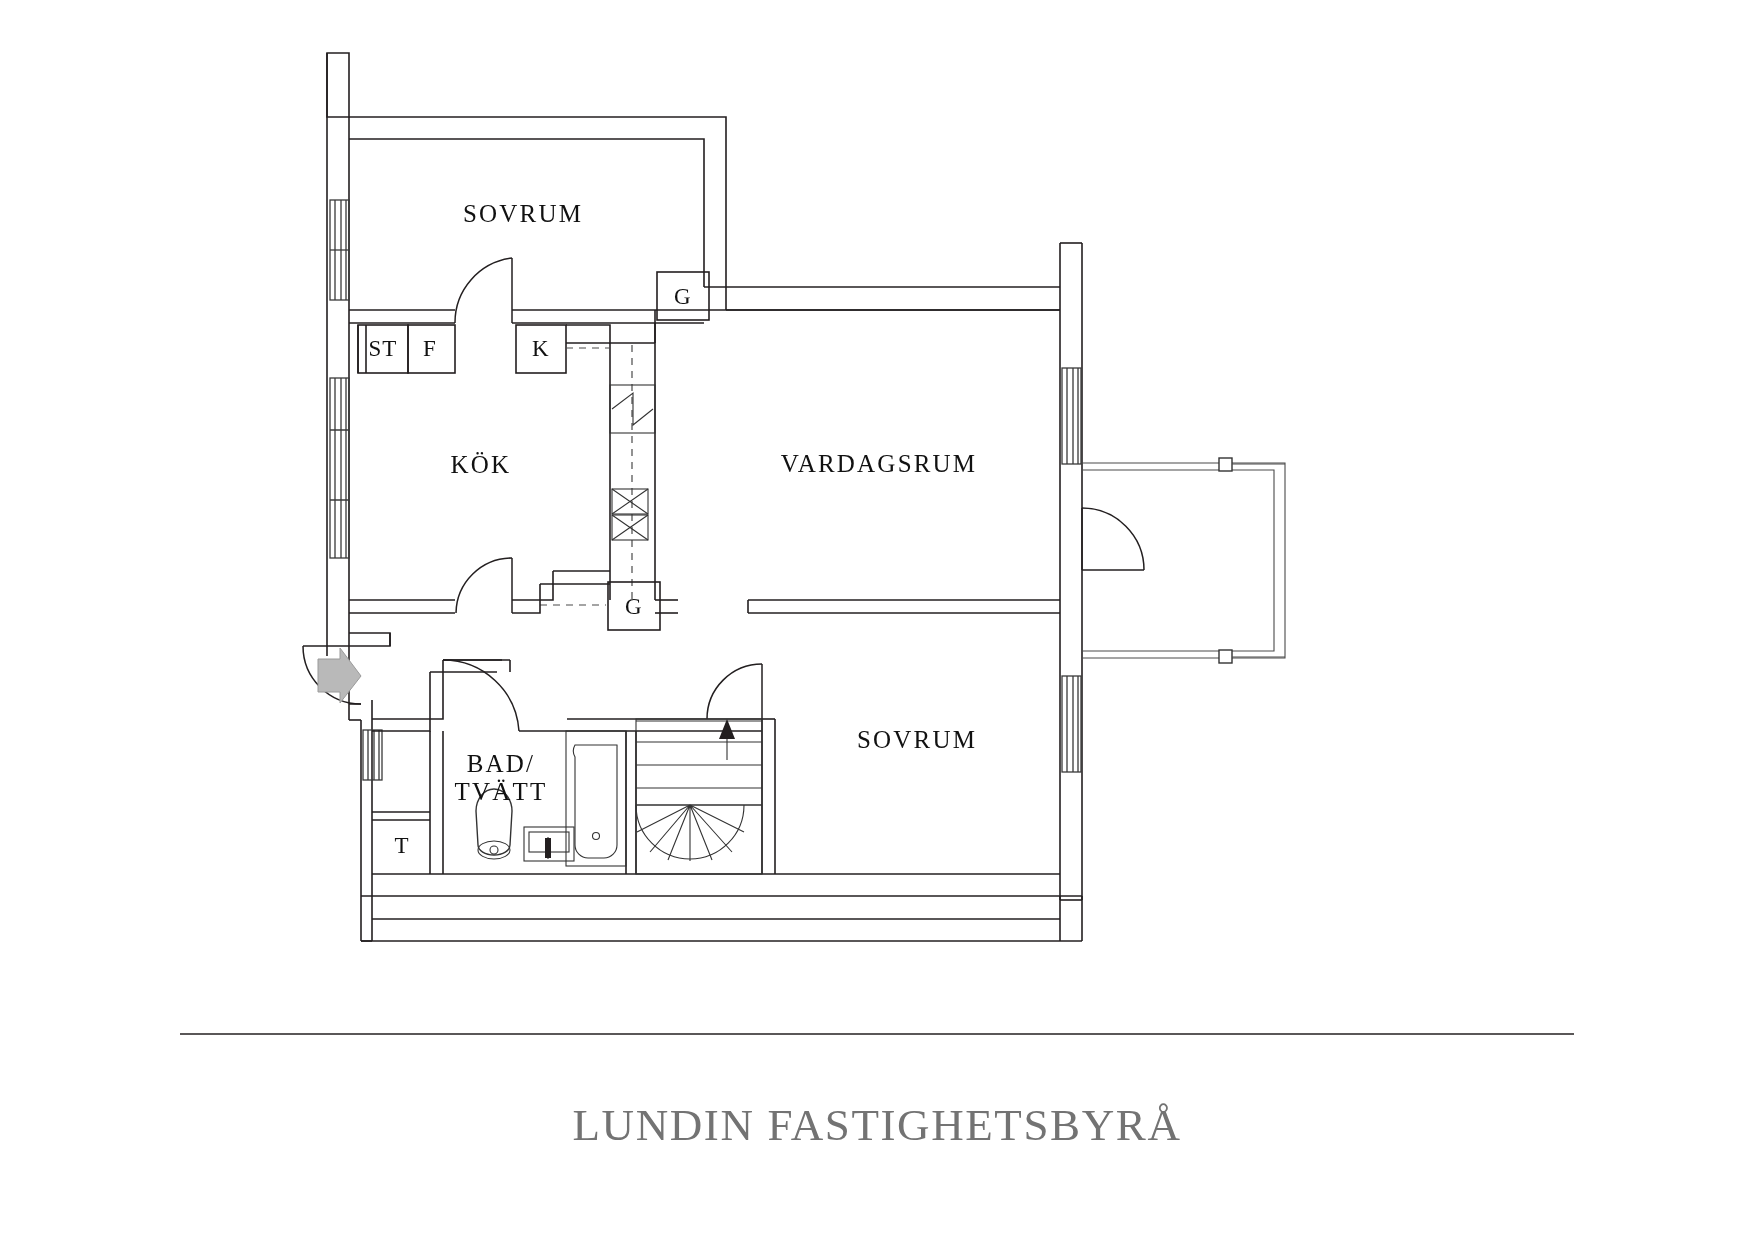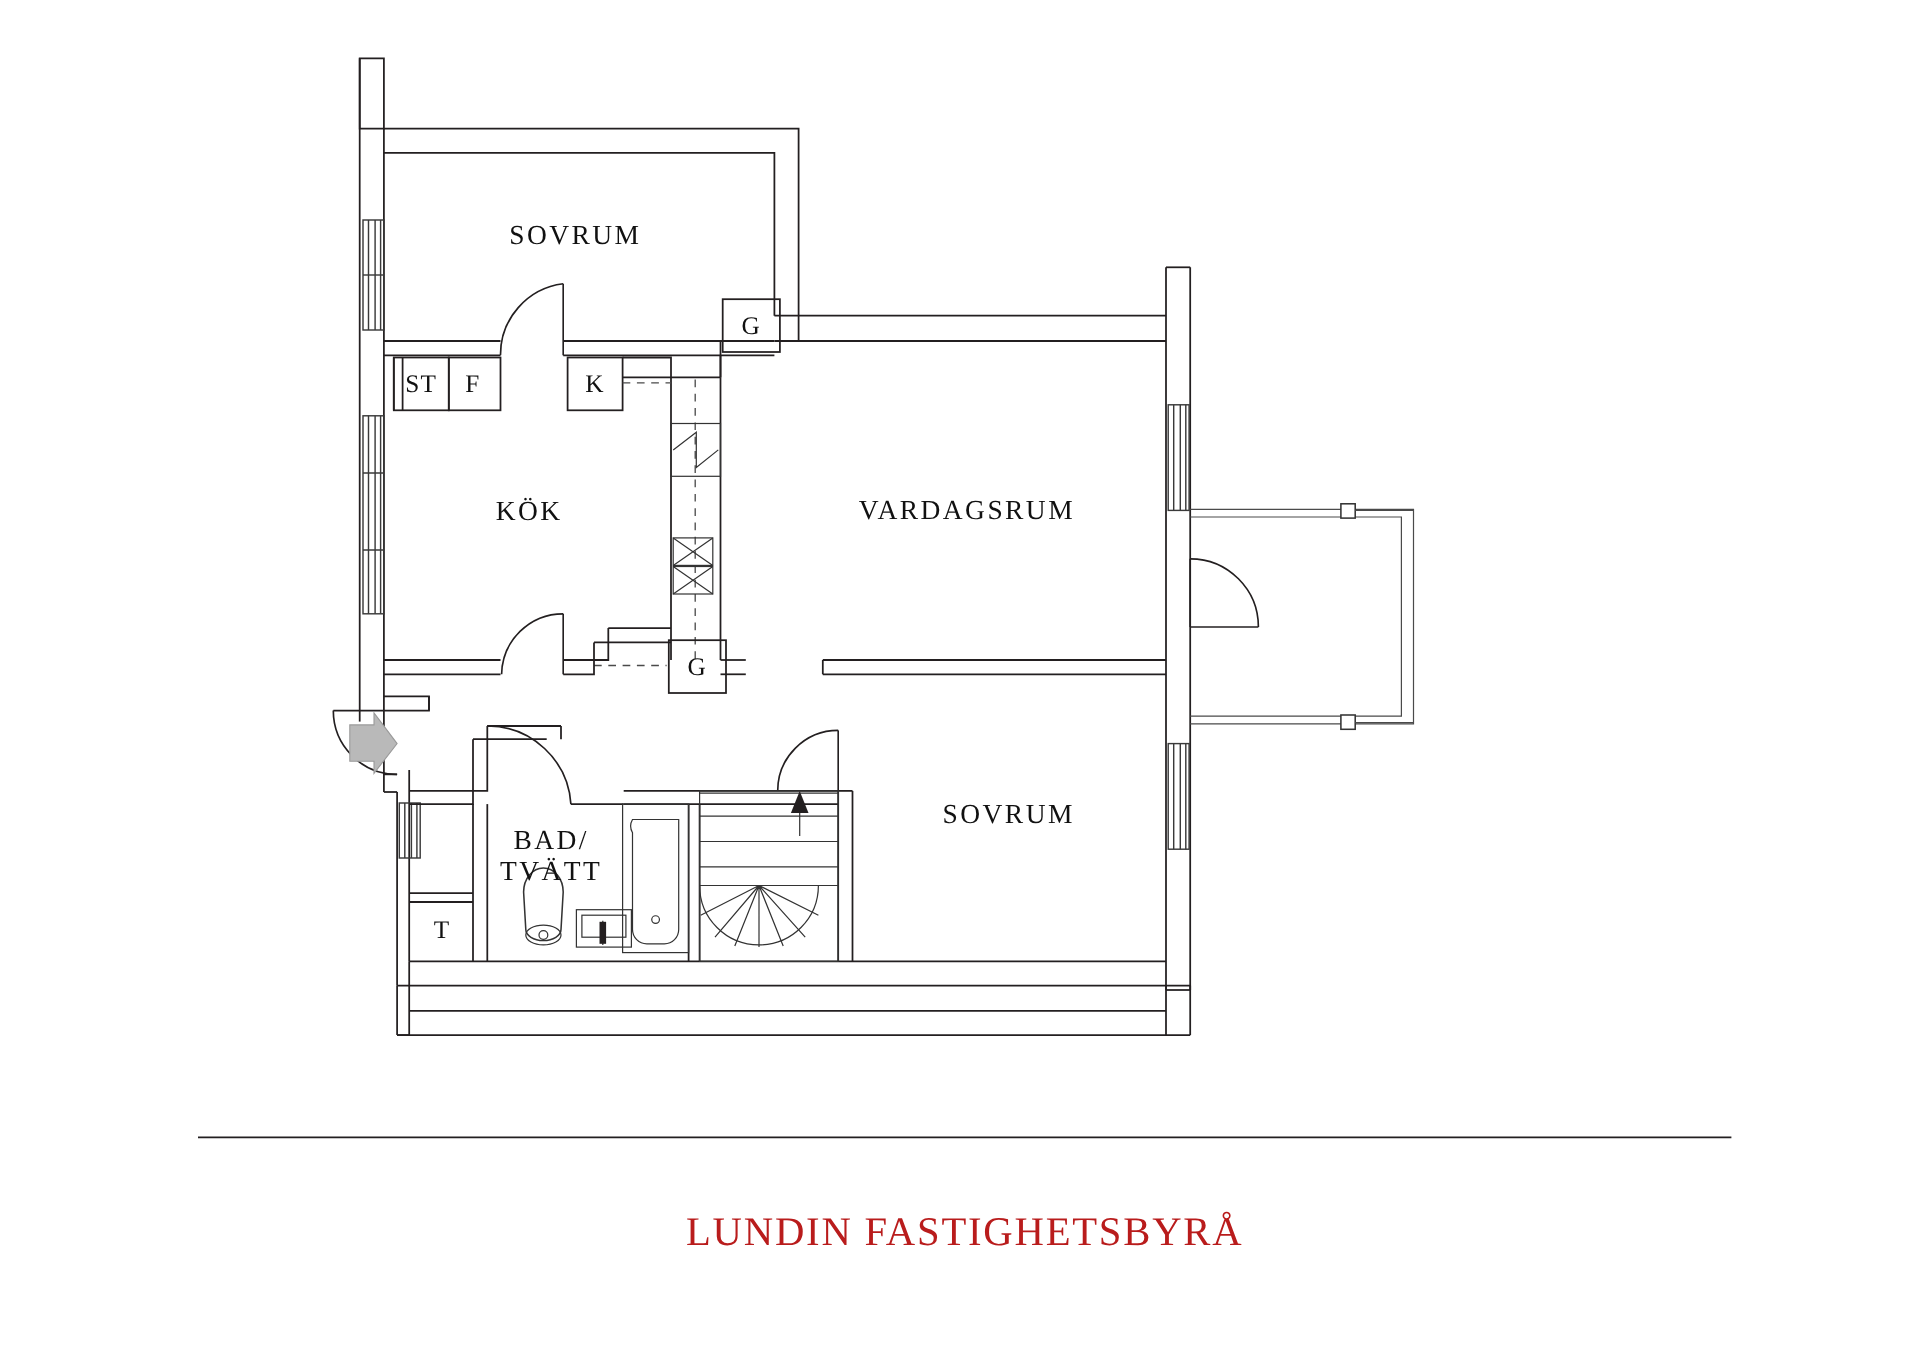--- a/index.html
+++ b/index.html
@@ -62,23 +62,23 @@
   .footer-note {
     font-family: "Liberation Serif", serif;
     font-style: italic;
     font-size: 27px;
     color: #111111;
     letter-spacing: 0.2px;
     line-height: 1.1;
   }
   .footer-brand {
     font-family: "Liberation Serif", serif;
-    font-size: 37px;
+    font-size: 45px;
     letter-spacing: 1.6px;
-    color: #b91c1c;
+    color: #737373;
     margin-top: 6px;
     line-height: 1.1;
   }
 </style>
 </head>
 <body>
 
 <div id="floorplan-root">
 
   <svg id="plan" viewBox="0 0 1754 1240" xmlns="http://www.w3.org/2000/svg">

